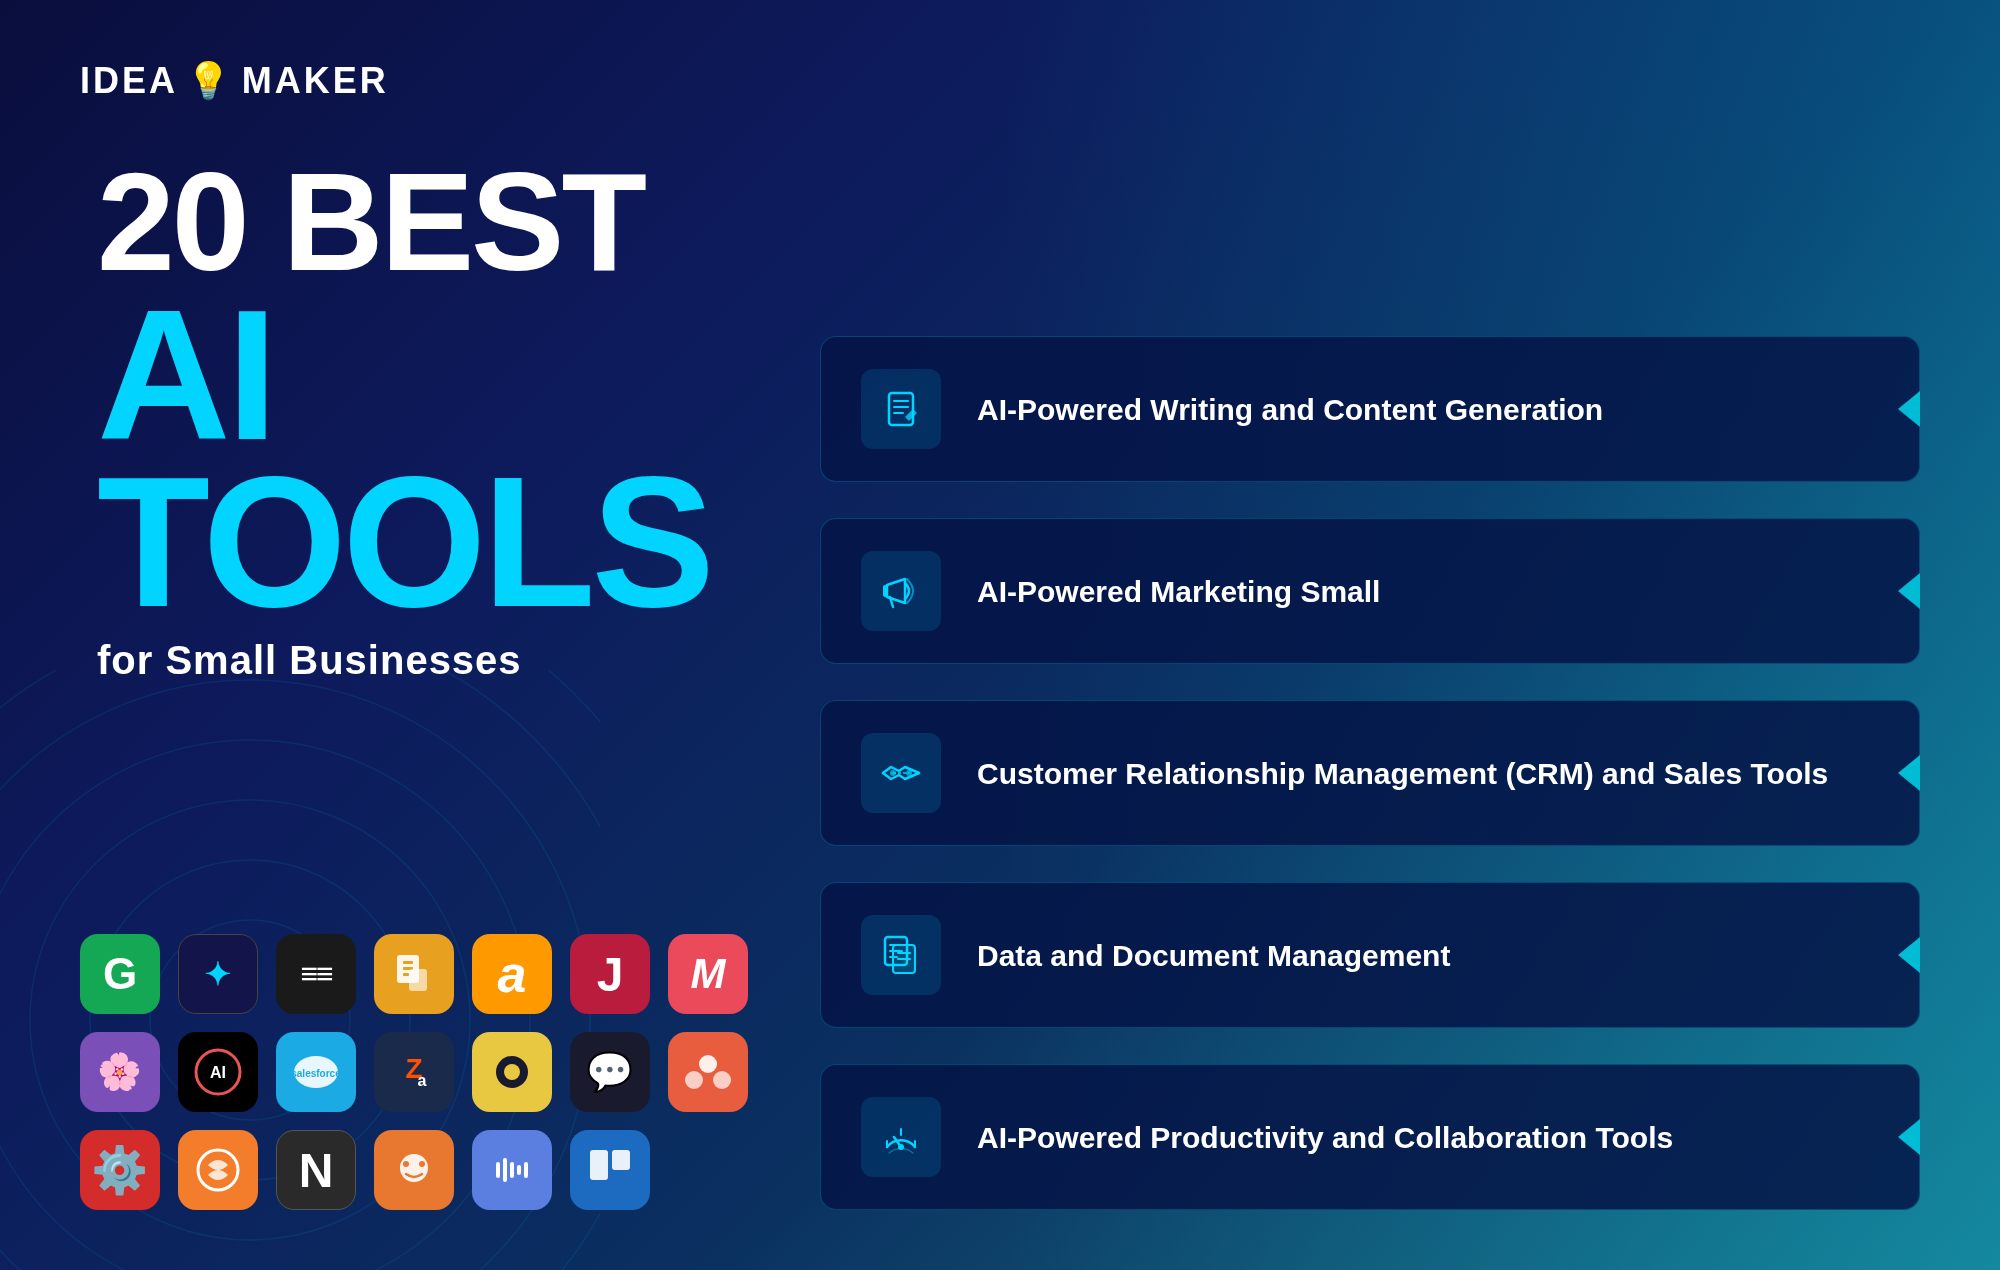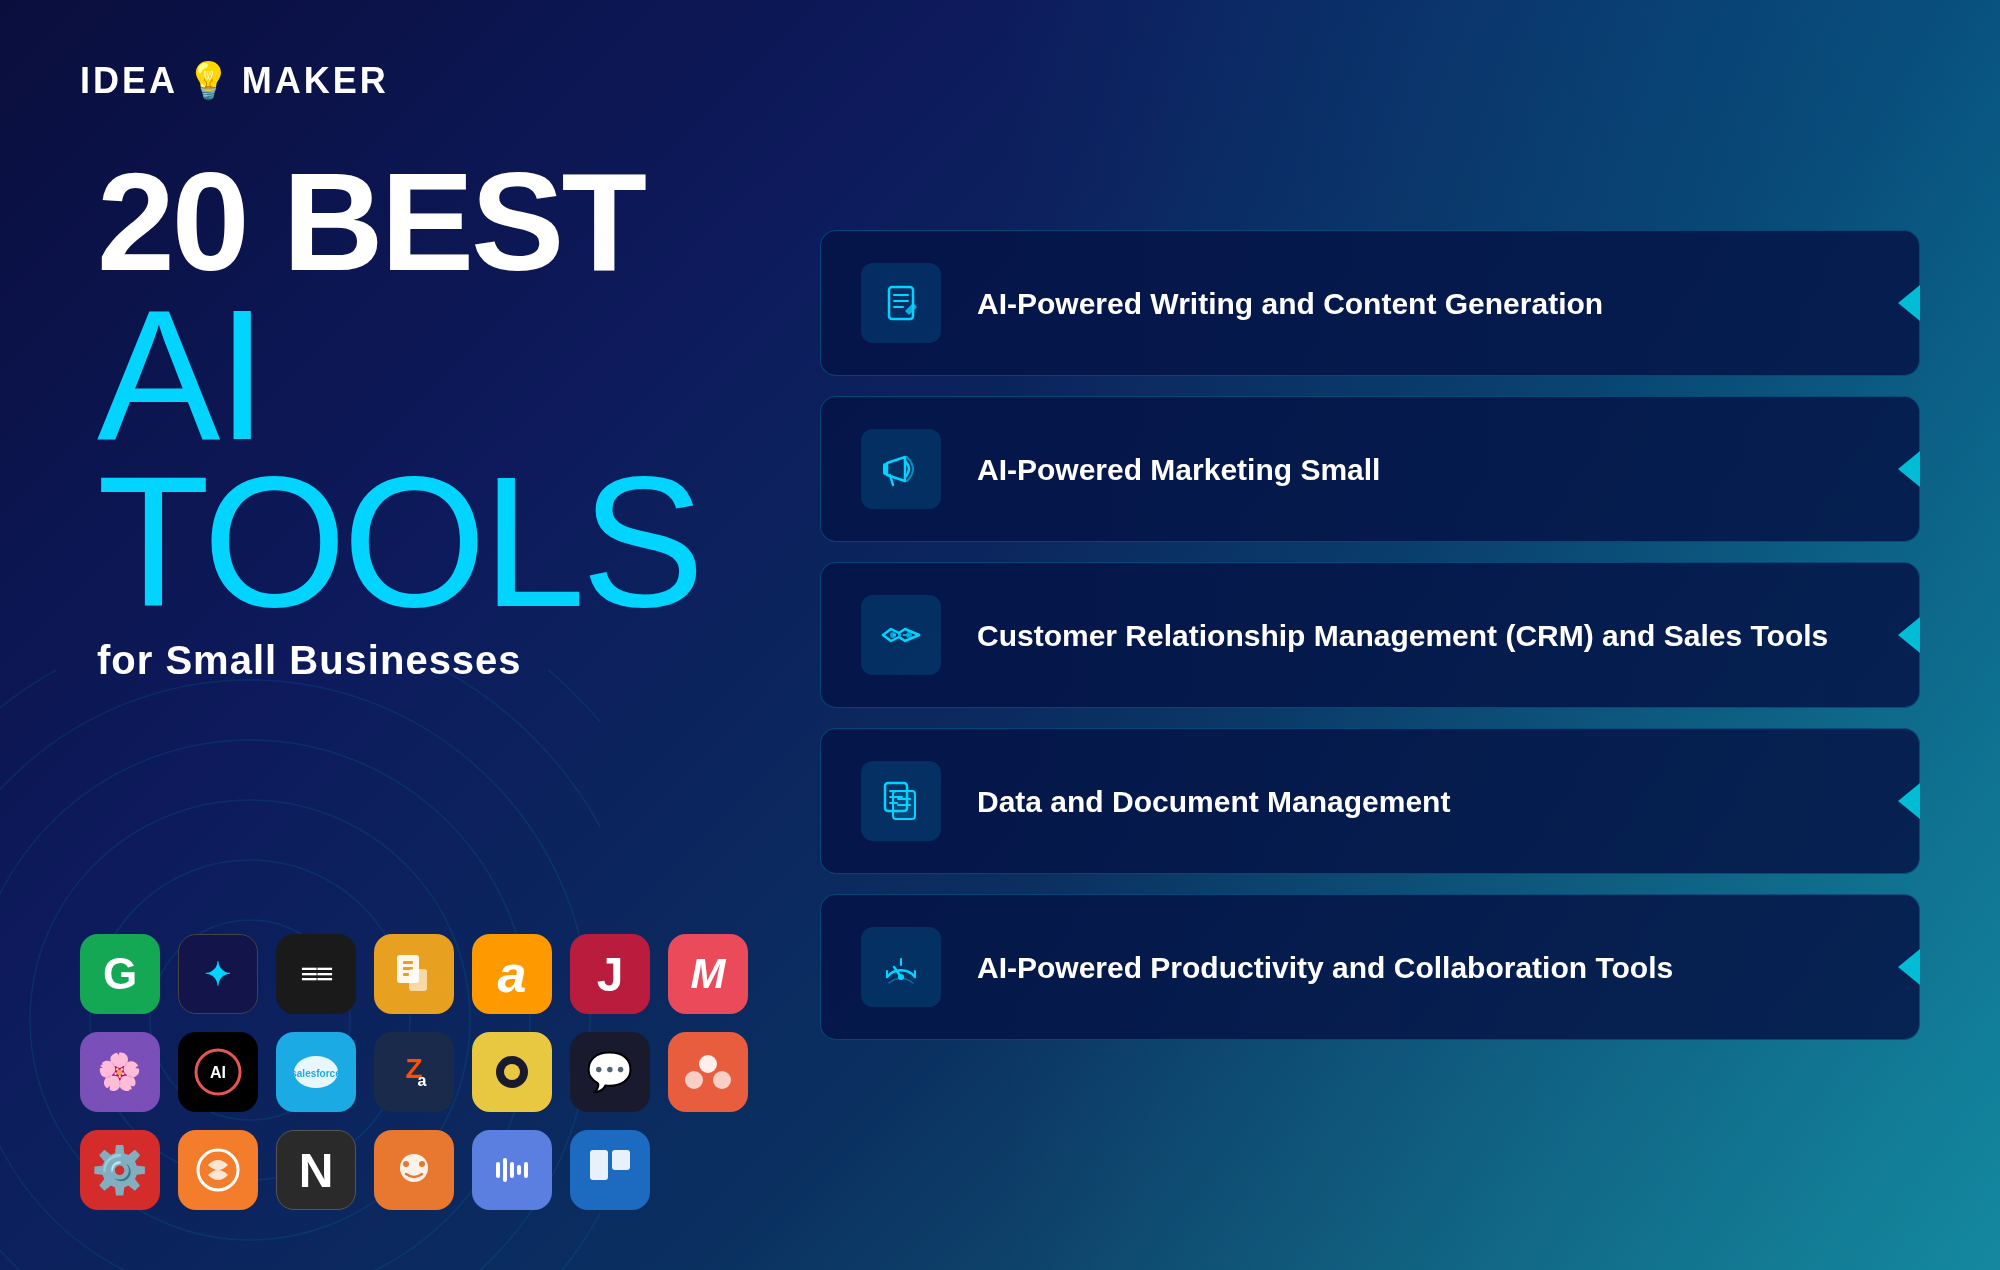--- a/index.html
+++ b/index.html
@@ -92,23 +92,23 @@
       font-weight: 700;
       color: white;
       overflow: hidden;
     }
 
     
     .right-panel {
       flex: 1;
       display: flex;
       flex-direction: column;
-      gap: 20px;
+      gap: 36px;
       padding-left: 60px;
-      justify-content: center;
+      justify-content: flex-end;
     }
 
     .category-card {
       background: rgba(5, 20, 70, 0.85);
       border: 1px solid rgba(0, 180, 220, 0.3);
       border-radius: 16px;
       padding: 32px 40px;
       display: flex;
       align-items: center;
       gap: 36px;
@@ -181,21 +181,21 @@
       <span class="logo-text">
         <span>IDEA</span>
         <span style="font-size:36px;">💡</span>
         <span>MAKER</span>
       </span>
     </div>
 
     <div class="main-heading">
       <div style="line-height:1;">
         <div style="font-size:140px;font-weight:900;color:white;line-height:1;letter-spacing:-3px;">20 BEST</div>
-        <div style="font-size:185px;font-weight:400;color:#00d4ff;line-height:0.9;letter-spacing:-4px;">AI TOOLS</div>
+        <div style="font-size:185px;font-weight:700;color:#00d4ff;line-height:0.9;letter-spacing:-4px;">AI TOOLS</div>
         <div style="font-size:40px;font-weight:600;color:white;margin-top:15px;letter-spacing:1px;">for Small Businesses</div>
       </div>
     </div>
 
     <div class="logo-grid">
 
       <div class="app-icon" style="background:#15a854;">
         <span style="font-size:44px;font-weight:700;">G</span>
       </div>
       <div class="app-icon" style="background:#12144a;border:1.5px solid #444;">

